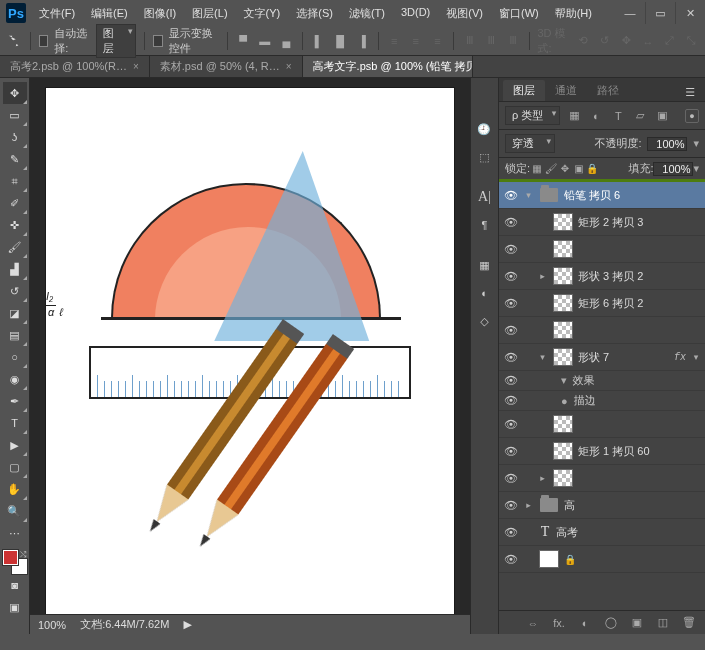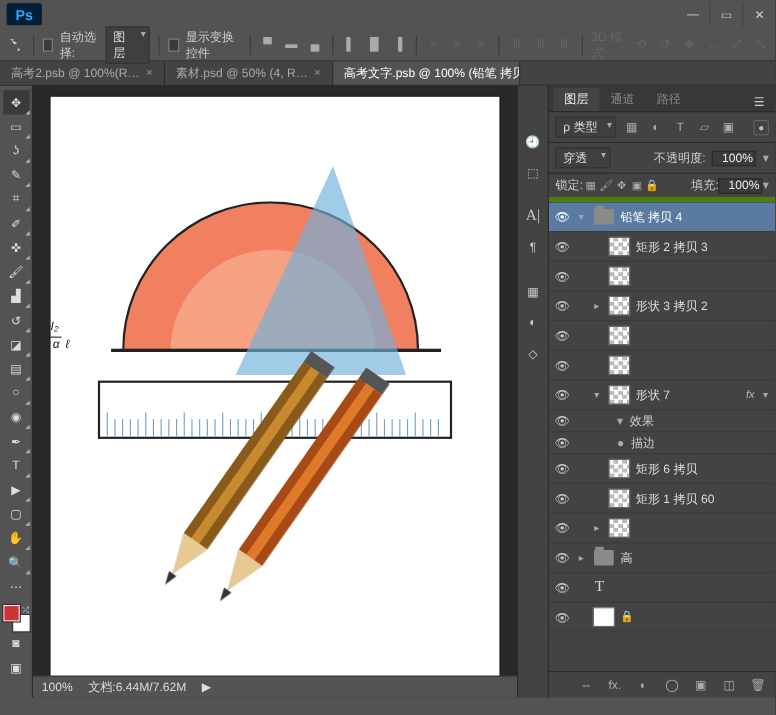--- a/index.html
+++ b/index.html
@@ -1,20 +1,20 @@
 <!DOCTYPE html>
 <html><head>
 <meta charset="utf-8">
 <style>
 * { margin: 0; padding: 0; box-sizing: border-box; font-family: Tahoma, sans-serif; font-size: 11px; user-select: none; }
 body { background: #535353; width: 705px; height: 650px; overflow: hidden; color: #d8d8d8; }
 
 
 .titlebar { height: 26px; background: #535353; display: flex; align-items: center; }
-.ps-logo { width: 32px; height: 20px; background: #001e36; color: #31a8ff; font-weight: bold; font-size: 13px; display: flex; align-items: center; justify-content: center; margin: 0 6px; border-radius: 2px;}
+.ps-logo { width: 20px; height: 20px; background: #001e36; color: #31a8ff; font-weight: bold; font-size: 13px; display: flex; align-items: center; justify-content: center; margin: 0 6px; border-radius: 2px;}
 .menus { display: flex; gap: 2px; }
 .menus span { padding: 3px 7px; color: #e0e0e0; cursor: default; }
 .win-controls { margin-left: auto; display: flex; }
 .win-controls div { width: 30px; height: 22px; display: flex; align-items: center; justify-content: center; color: #ccc; border-left: 1px solid #444;}
 .win-controls div:first-child{border-left:none}
 
 
 .optbar { height: 30px; background: #535353; border-bottom:1px solid #2a2a2a; display: flex; align-items: center; padding: 0 6px; gap: 6px;}
 .dropdown { background: #3f3f3f; border: 1px solid #333; padding: 1px 16px 1px 6px; position: relative; color:#ddd;}
 .dropdown::after{content:"▾";position:absolute;right:3px;top:1px;color:#aaa;font-size:9px}
@@ -55,36 +55,36 @@
 .dockcol2{flex:1;display:flex;flex-direction:column}
 .pnl-tabs{height:24px;background:#383838;display:flex;align-items:flex-end;padding:0 4px;gap:0;border-bottom:1px solid #2a2a2a}
 .pnl-tab{padding:3px 10px;color:#888;font-size:11px}
 .pnl-tab.active{background:#434343;color:#eee;border-top-left-radius:2px;border-top-right-radius:2px}
 .pnl-menu{margin-left:auto;color:#ccc;padding:2px 6px}
 .pnl-opts{padding:4px 6px;display:flex;align-items:center;gap:6px;flex-wrap:wrap;border-bottom:1px solid #2a2a2a}
 .toggle{width:14px;height:14px;border:1px solid #666;border-radius:2px;color:#bbb;display:flex;align-items:center;justify-content:center;font-size:9px}
 .smallicon{width:16px;height:16px;color:#aaa;display:flex;align-items:center;justify-content:center}
 .fieldlbl{color:#ccc}
 .fieldval{background:#3a3a3a;border:1px solid #2a2a2a;padding:0 2px;color:#eee;min-width:40px;text-align:right}
-.pnl-opts2{padding:3px 6px;display:flex;align-items:center;gap:0;border-bottom:5px solid #4d7c0f}
+.pnl-opts2{padding:3px 6px;display:flex;align-items:center;gap:0;border-bottom:3px solid #4d7c0f}
 .lock-icon{width:14px;height:14px;color:#aaa;display:flex;align-items:center;justify-content:center;font-size:10px}
 
 
 .layers{flex:1;overflow:auto;background:#434343}
 .layer{display:flex;align-items:center;height:27px;border-bottom:1px solid #3a3a3a;color:#ddd}
 .layer .eye{width:24px;text-align:center;color:#ccc}
 .layer .indent{display:inline-block}
 .layer .arrow{width:11px;color:#aaa;font-size:9px;text-align:center}
 .layer .thumb{width:22px;height:20px;margin:0 4px;display:flex;align-items:center;justify-content:center}
 .layer .thumb .checker{width:20px;height:18px;background:repeating-conic-gradient(#bbb 0 25%,#fff 0 50%) 0 0/8px 8px;border:1px solid #666}
 .layer .thumb .solid{width:20px;height:18px;background:#fff;border:1px solid #666}
 .layer .thumb .folder{width:18px;height:14px;background:#8a8a8a;border-radius:1px;position:relative}
 .layer .thumb .folder::before{content:"";position:absolute;top:-3px;left:1px;width:8px;height:3px;background:#8a8a8a;border-radius:1px 1px 0 0}
 .layer .txt{font-size:11px;overflow:hidden;text-overflow:ellipsis;white-space:nowrap;flex:1}
-.layer .fx{color:#bbb;font-style:italic;font-size:10px;margin-right:4px;font-family:Liberation Sans, sans-serif}
+.layer .fx{color:#bbb;font-style:italic;font-size:10px;margin-right:4px;font-family:Liberation Mono, monospace}
 .layer .dropd{width:12px;color:#aaa;font-size:9px;text-align:center;margin-right:3px}
 .layer .lock-mini{color:#bbb;font-size:10px;margin-right:6px}
 .layer.sel{background:#5a7aa1;color:#fff}
 .layer.sel .eye{color:#fff}
 .layer .tthumb{width:22px;height:20px;display:flex;align-items:center;justify-content:center;color:#ddd;font-family:Georgia,serif;font-size:14px}
 .child{font-size:10px;color:#ccc;height:20px;padding-left:62px;display:flex;align-items:center;border-bottom:1px solid #3a3a3a}
 .child .eye{width:24px;margin-left:-62px;text-align:center;color:#ccc;margin-right:38px}
 .child .dot{margin-right:6px;color:#aaa}
 
 .layers-footer{height:24px;border-top:1px solid #2a2a2a;display:flex;align-items:center;justify-content:flex-end;gap:10px;padding:0 8px;color:#aaa}
@@ -106,20 +106,33 @@
 .formula{position:absolute;left:0px;top:200px;font:italic 13px Georgia;color:#222}
 .formula .d{border-top:1px solid #222;display:inline-block;padding:0 2px}
 
 svg{display:block}
 </style>
 </head>
 <body>
 
 <div class="titlebar">
   <div class="ps-logo">Ps</div>
+  <div class="menus">
+    <span>文件(F)</span>
+    <span>编辑(E)</span>
+    <span>图像(I)</span>
+    <span>图层(L)</span>
+    <span>文字(Y)</span>
+    <span>选择(S)</span>
+    <span>滤镜(T)</span>
+    <span>3D(D)</span>
+    <span>视图(V)</span>
+    <span>窗口(W)</span>
+    <span>帮助(H)</span>
+  </div>
   <div class="win-controls">
     <div>—</div>
     <div>▭</div>
     <div>✕</div>
   </div>
 </div>
 
 <div class="optbar">
   <div class="iconbtn">
       <svg width="14" height="14" viewBox="0 0 16 16">
@@ -340,21 +353,21 @@
       </div>
 
       <div class="layers" id="layers-list">
           <div class="layer sel">
             <div class="eye">👁</div>
             <span class="indent" style="width: 0px;"></span>
             <div class="arrow">▾</div>
             <div class="thumb">
               <div class="folder"></div>
             </div>
-            <div class="txt">铅笔 拷贝 4</div>
+            <div class="txt">铅笔 拷贝 6</div>
           </div>
           <div class="layer">
             <div class="eye">👁</div>
             <span class="indent" style="width: 14px;"></span>
             <div class="arrow"></div>
             <div class="thumb">
               <div class="checker"></div>
             </div>
             <div class="txt">矩形 2 拷贝 3</div>
           </div>
@@ -375,20 +388,21 @@
             </div>
             <div class="txt">形状 3 拷贝 2</div>
           </div>
           <div class="layer">
             <div class="eye">👁</div>
             <span class="indent" style="width: 14px;"></span>
             <div class="arrow"></div>
             <div class="thumb">
               <div class="checker"></div>
             </div>
+            <div class="txt">矩形 6 拷贝 2</div>
           </div>
           <div class="layer">
             <div class="eye">👁</div>
             <span class="indent" style="width: 14px;"></span>
             <div class="arrow"></div>
             <div class="thumb">
               <div class="checker"></div>
             </div>
           </div>
           <div class="layer">
@@ -412,21 +426,20 @@
             <span class="dot">●</span>
             <span>描边</span>
           </div>
           <div class="layer">
             <div class="eye">👁</div>
             <span class="indent" style="width: 14px;"></span>
             <div class="arrow"></div>
             <div class="thumb">
               <div class="checker"></div>
             </div>
-            <div class="txt">矩形 6 拷贝</div>
           </div>
           <div class="layer">
             <div class="eye">👁</div>
             <span class="indent" style="width: 14px;"></span>
             <div class="arrow"></div>
             <div class="thumb">
               <div class="checker"></div>
             </div>
             <div class="txt">矩形 1 拷贝 60</div>
           </div>
@@ -445,20 +458,21 @@
             <div class="thumb">
               <div class="folder"></div>
             </div>
             <div class="txt">高</div>
           </div>
           <div class="layer">
             <div class="eye">👁</div>
             <span class="indent" style="width: 0px;"></span>
             <div class="arrow"></div>
             <div class="tthumb">T</div>
+            <div class="txt">高考</div>
           </div>
           <div class="layer">
             <div class="eye">👁</div>
             <span class="indent" style="width: 0px;"></span>
             <div class="arrow"></div>
             <div class="thumb">
               <div class="solid"></div>
             </div>
             <span class="lock-mini">🔒</span>
           </div>

